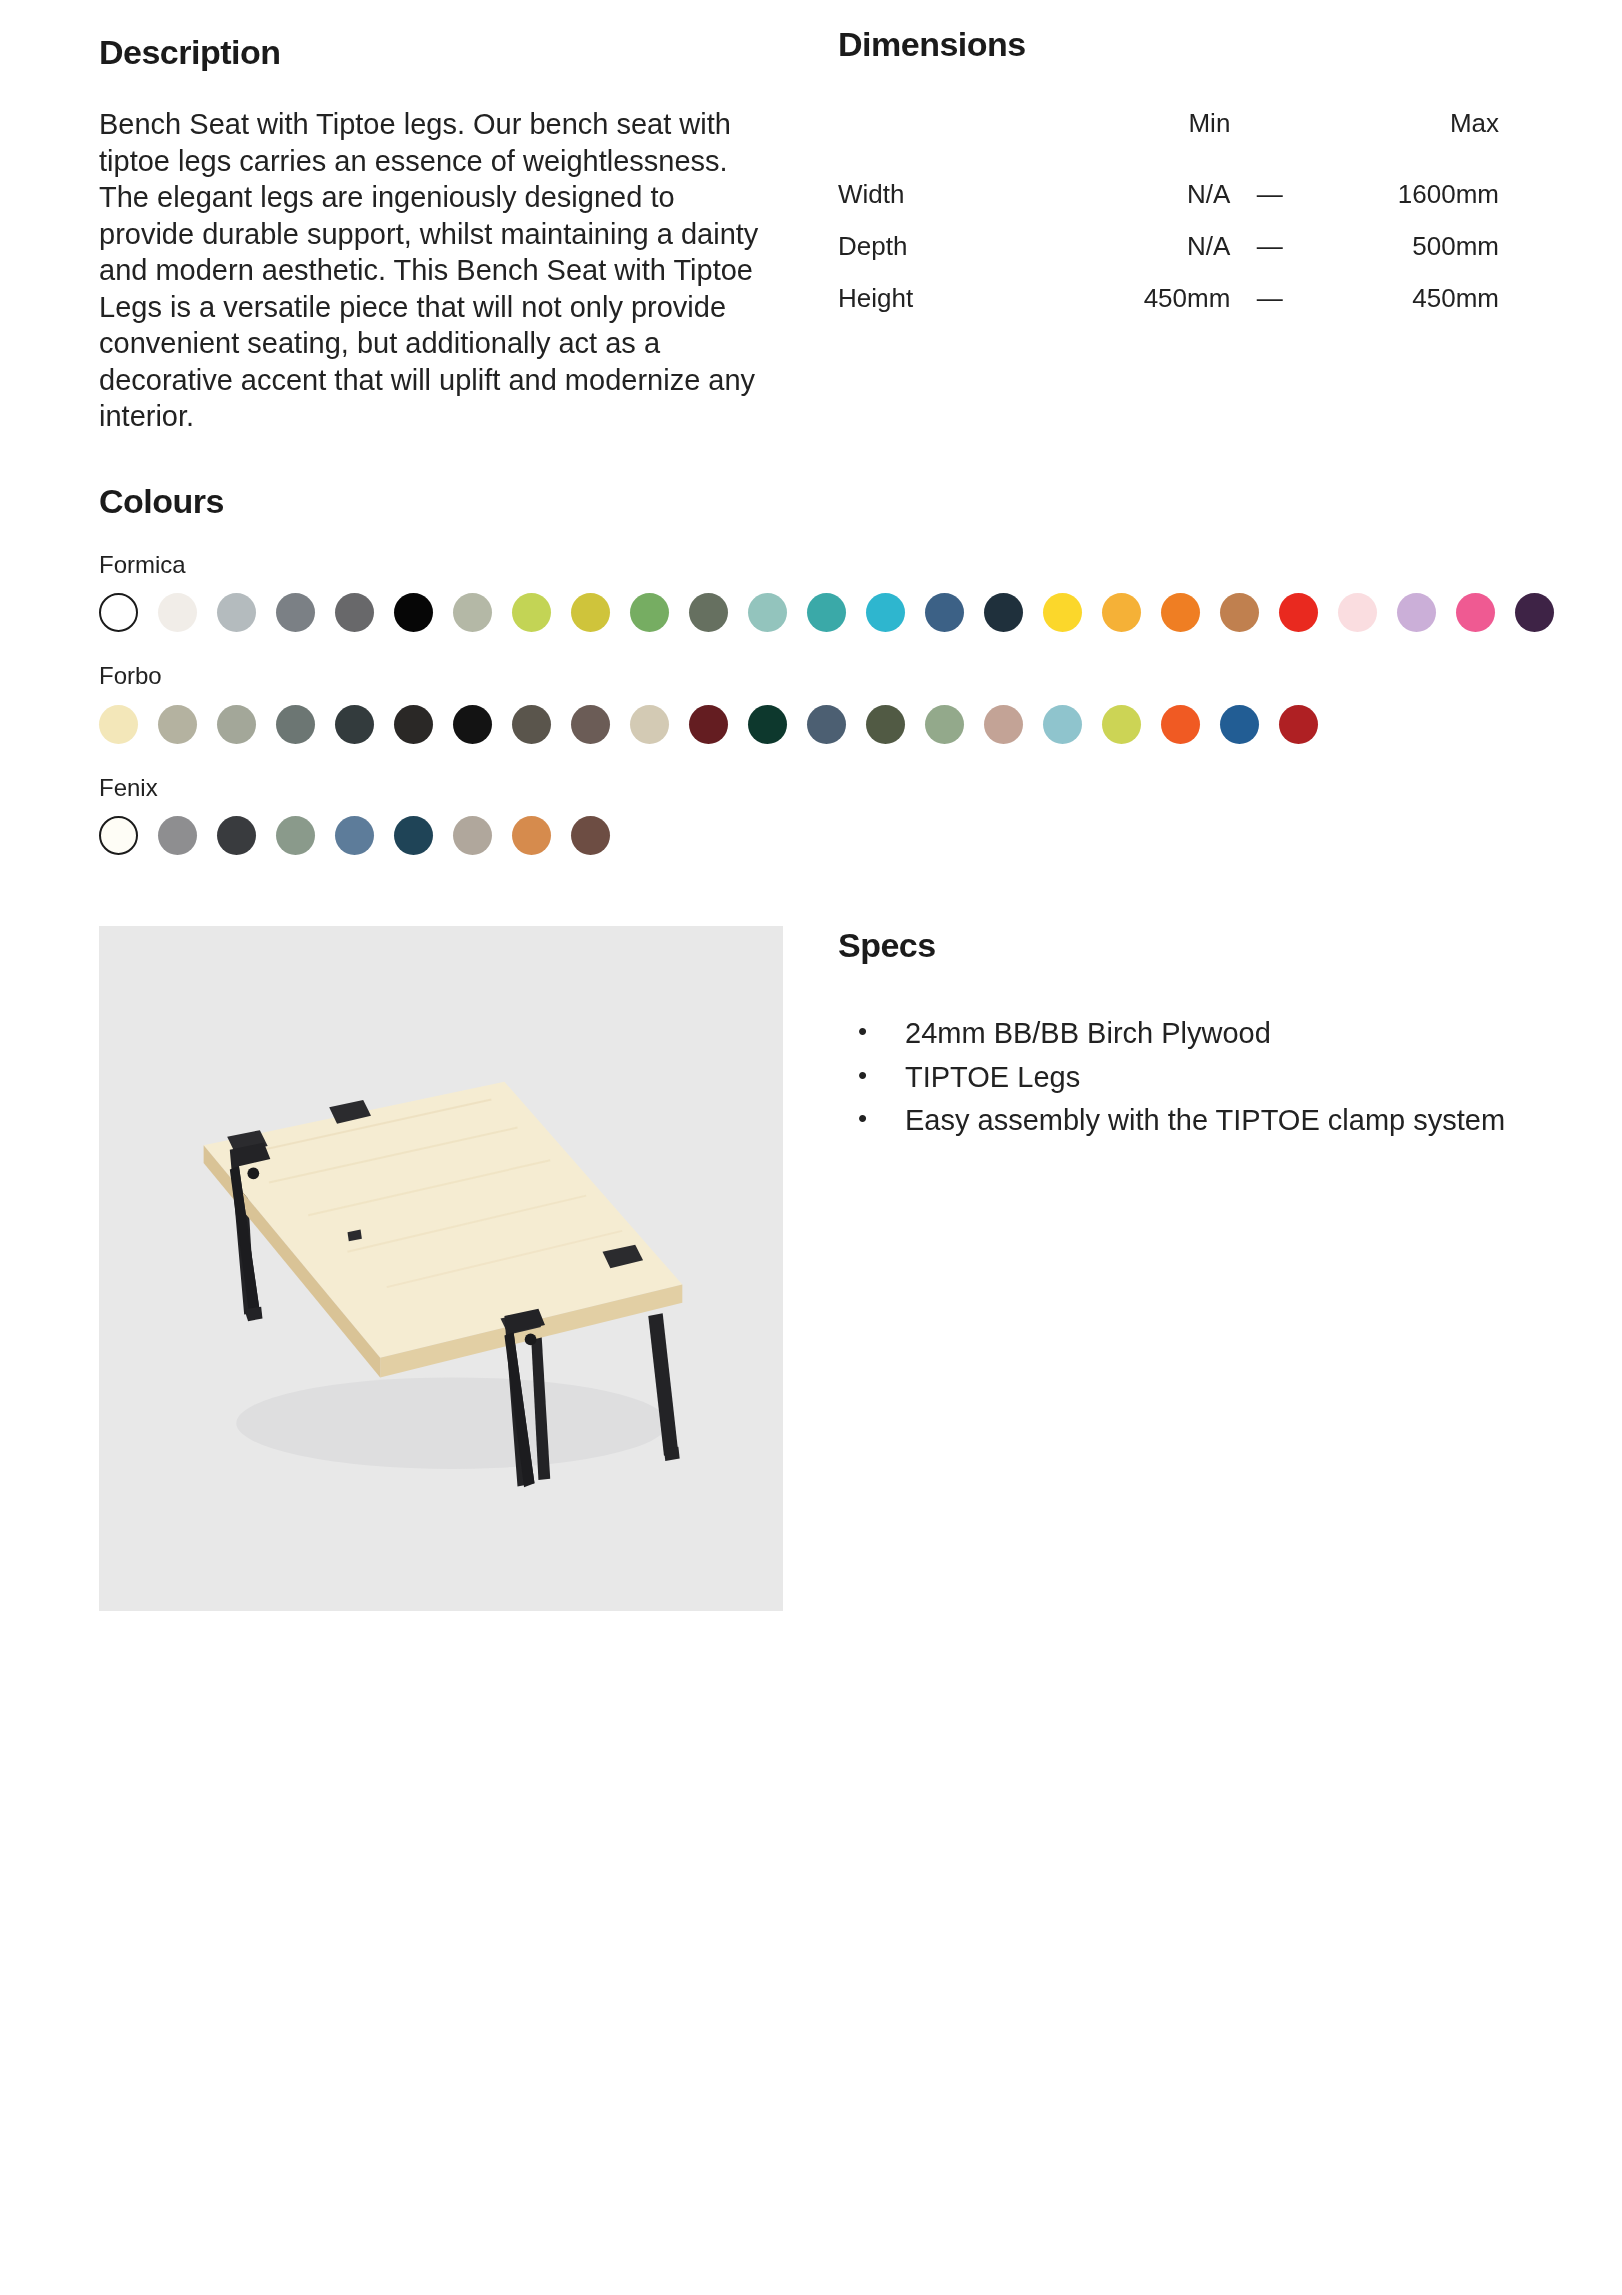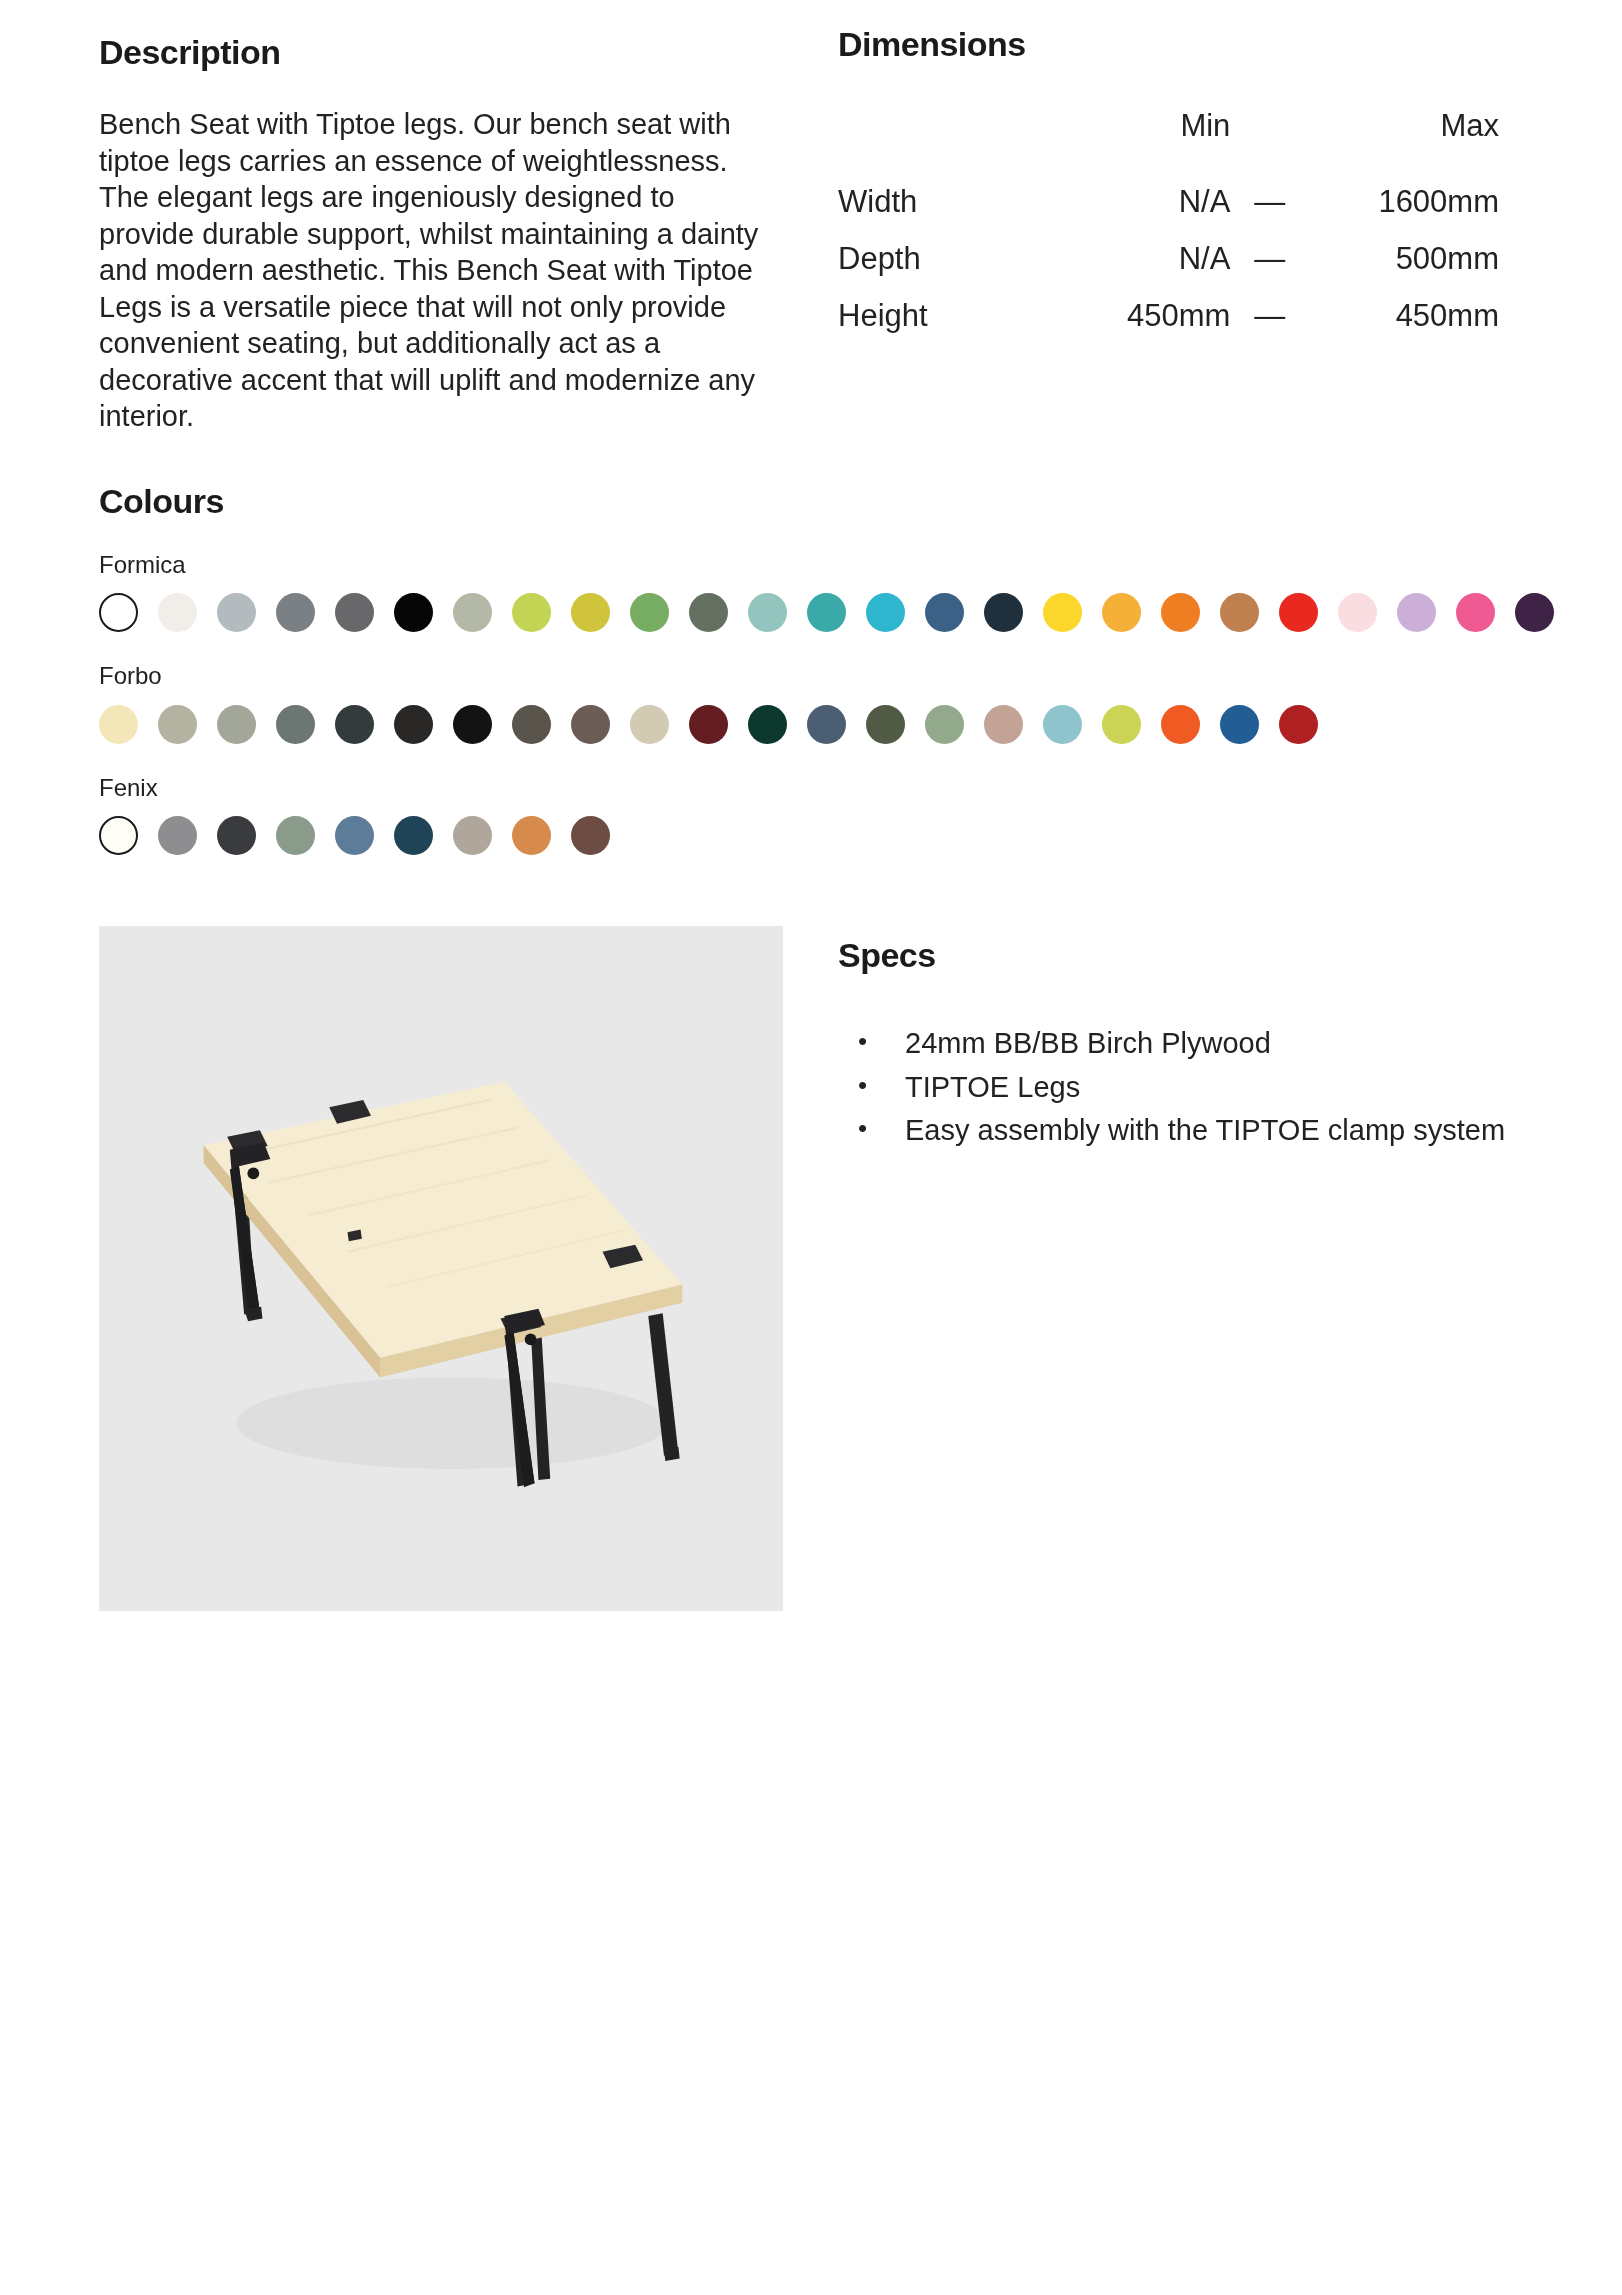--- a/index.html
+++ b/index.html
@@ -87,21 +87,21 @@
     padding-top: 34px;
     color: #222222;
     max-width: 667px;
   }
 
   
   .dims-table {
     width: 661px;
     border-collapse: collapse;
     margin-top: 37px;
-    font-size: 31px;
+    font-size: 26px;
     color: #222222;
   }
   .dims-table th {
     font-weight: 400;
     padding: 6.5px 0 30px 0;
     text-align: right;
   }
   .dims-table td {
     padding: 10.5px 0;
     text-align: right;
@@ -145,21 +145,21 @@
 
   .product-image {
     width: 684px;
     height: 685px;
     background: #e8e8e8;
     position: relative;
     overflow: hidden;
   }
   .product-image svg { display: block; width: 100%; height: 100%; }
 
-  .specs-heading { margin-top: 10px; }
+  .specs-heading { margin-top: 0; }
   .specs-list {
     list-style: none;
     margin: 16px;
     padding: 34px 0 0 0;
     font-size: 29px;
     line-height: 1.28;
     color: #222222;
   }
   .specs-list li {
     position: relative;

